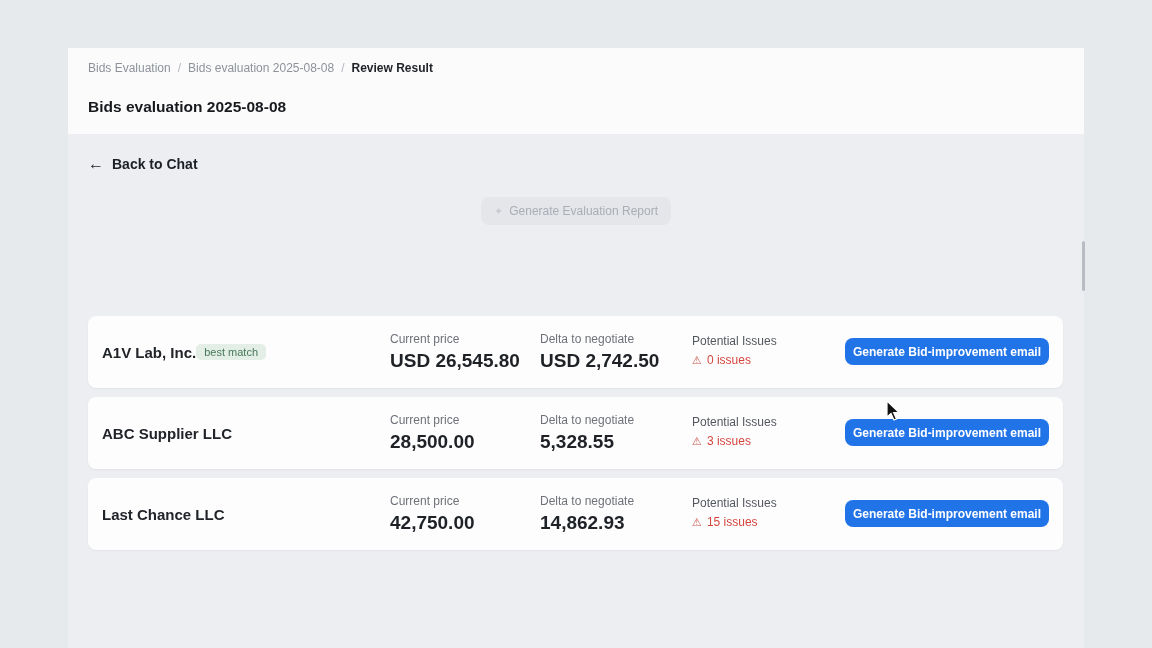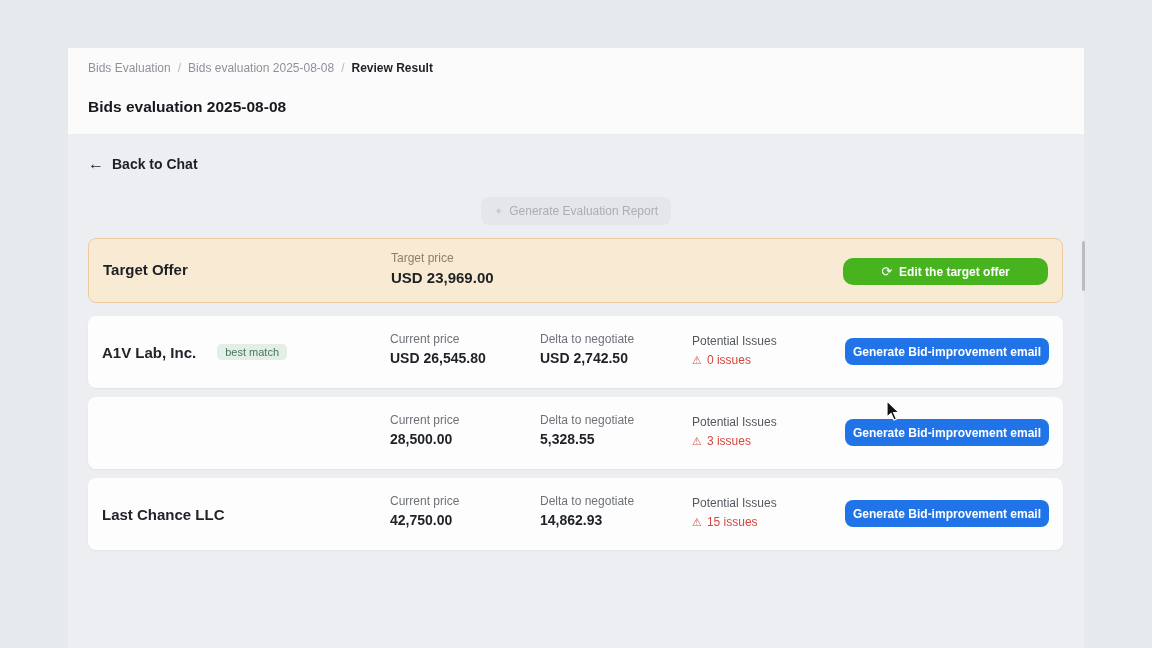--- a/index.html
+++ b/index.html
@@ -32,26 +32,26 @@
   .target-card .col-label { color:#8b8168; }
   .col-value { margin-top:4px; font-size:15px; font-weight:700; color:#1d2024; }
   .edit-btn { position:absolute; right:14px; top:19px; height:27px; width:205px;
     background:#47b31e; color:#fff; border:none; border-radius:10px;
     display:flex; align-items:center; justify-content:center; gap:7px;
     font-size:12px; font-weight:700; font-family:inherit; cursor:pointer; }
   .edit-btn .refresh { font-size:13px; font-weight:400; line-height:1; }
 
   .supplier-card { height:72px; background:#fdfdfe; box-shadow:0 1px 2px rgba(30,35,40,0.05); }
   .row1 { top:268px; } .row2 { top:349px; } .row3 { top:430px; }
-  .supplier-name-wrap { position:absolute; left:14px; top:0; height:72px; display:flex; align-items:center; gap:21px; }
+  .supplier-name-wrap { position:absolute; left:14px; top:0; height:72px; display:flex; align-items:center; gap:0; }
   .supplier-name { font-size:15px; font-weight:600; color:#212429; }
   .badge { background:#e3eee6; color:#48795a; font-size:11px; padding:2px 8px; border-radius:5px; }
   .price-col { position:absolute; left:302px; top:16px; }
   .delta-col { position:absolute; left:452px; top:16px; }
-  .supplier-card .col-value { font-size:14px; font-weight:600; color:#1e2125; }
+  .supplier-card .col-value { font-size:19px; font-weight:600; color:#1e2125; }
   .issues-col { position:absolute; left:604px; top:18px; }
   .issues-label { font-size:12px; color:#54585e; }
   .issues-line { margin-top:5px; font-size:12px; color:#d5463e; display:flex; align-items:center; gap:5px; }
   .issues-line .warn { font-size:11px; color:#cb584e; }
   .email-btn { position:absolute; right:14px; top:22px; height:27px; padding:0 8px;
     background:#2173e8; color:#fff; border:none; border-radius:8px;
     font-size:12px; font-weight:600; font-family:inherit; cursor:pointer; }
 
   .scroll-thumb { position:absolute; left:1082px; top:241px; width:3px; height:50px; background:#b9bdc3; border-radius:2px; }
 
@@ -76,31 +76,20 @@
   <div class="back-link">
     <span class="arrow">←</span>
     <span>Back to Chat</span>
   </div>
 
   <button class="report-btn" disabled="">
     <span class="sparkle">✦</span>
     <span>Generate Evaluation Report</span>
   </button>
 
-  <div class="card target-card">
-    <div class="card-name">Target Offer</div>
-    <div class="target-price-col">
-      <div class="col-label">Target price</div>
-      <div class="col-value">USD 23,969.00</div>
-    </div>
-    <button class="edit-btn">
-      <span class="refresh">⟳</span>
-      <span>Edit the target offer</span>
-    </button>
-  </div>
 
   <div class="card supplier-card row1">
     <div class="supplier-name-wrap">
       <span class="supplier-name">A1V Lab, Inc.</span>
       <span class="badge">best match</span>
     </div>
     <div class="price-col">
       <div class="col-label">Current price</div>
       <div class="col-value">USD 26,545.80</div>
     </div>
@@ -112,20 +101,23 @@
       <div class="issues-label">Potential Issues</div>
       <div class="issues-line">
         <span class="warn">⚠</span>
         <span>0 issues</span>
       </div>
     </div>
     <button class="email-btn">Generate Bid-improvement email</button>
   </div>
 
   <div class="card supplier-card row2">
+    <div class="supplier-name-wrap">
+      <span class="supplier-name">ABC Supplier LLC</span>
+    </div>
     <div class="price-col">
       <div class="col-label">Current price</div>
       <div class="col-value">28,500.00</div>
     </div>
     <div class="delta-col">
       <div class="col-label">Delta to negotiate</div>
       <div class="col-value">5,328.55</div>
     </div>
     <div class="issues-col">
       <div class="issues-label">Potential Issues</div>

